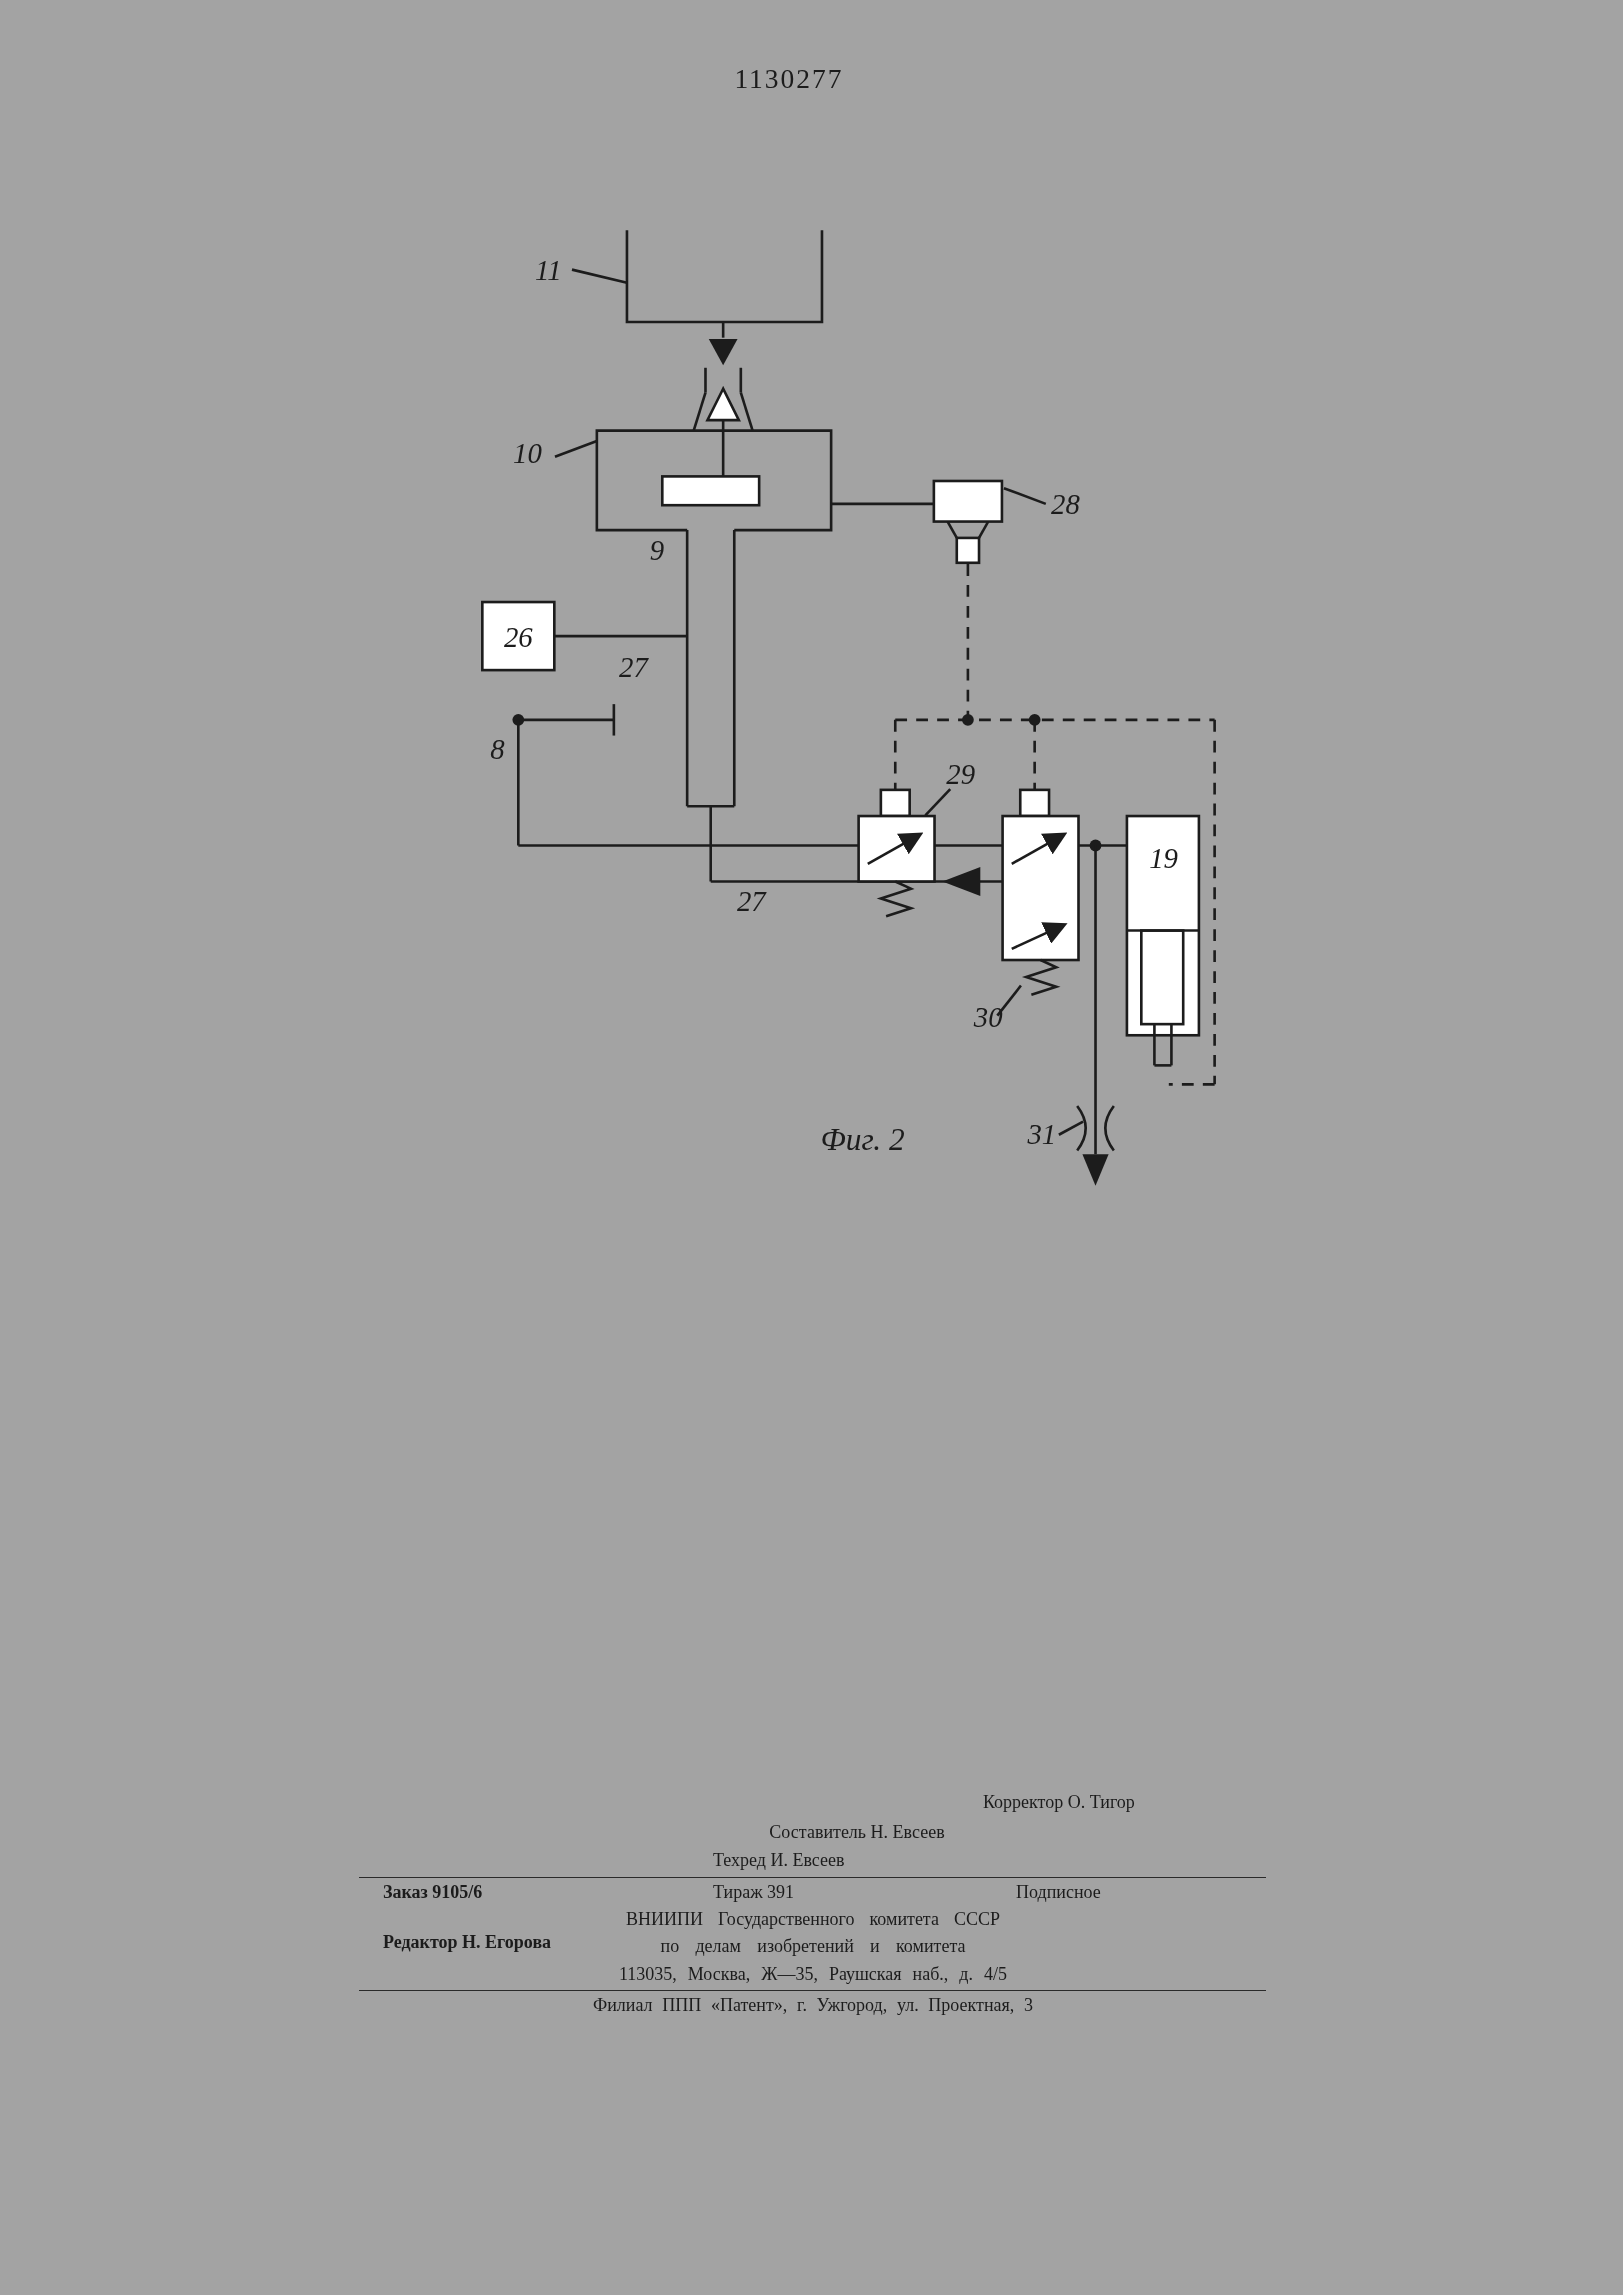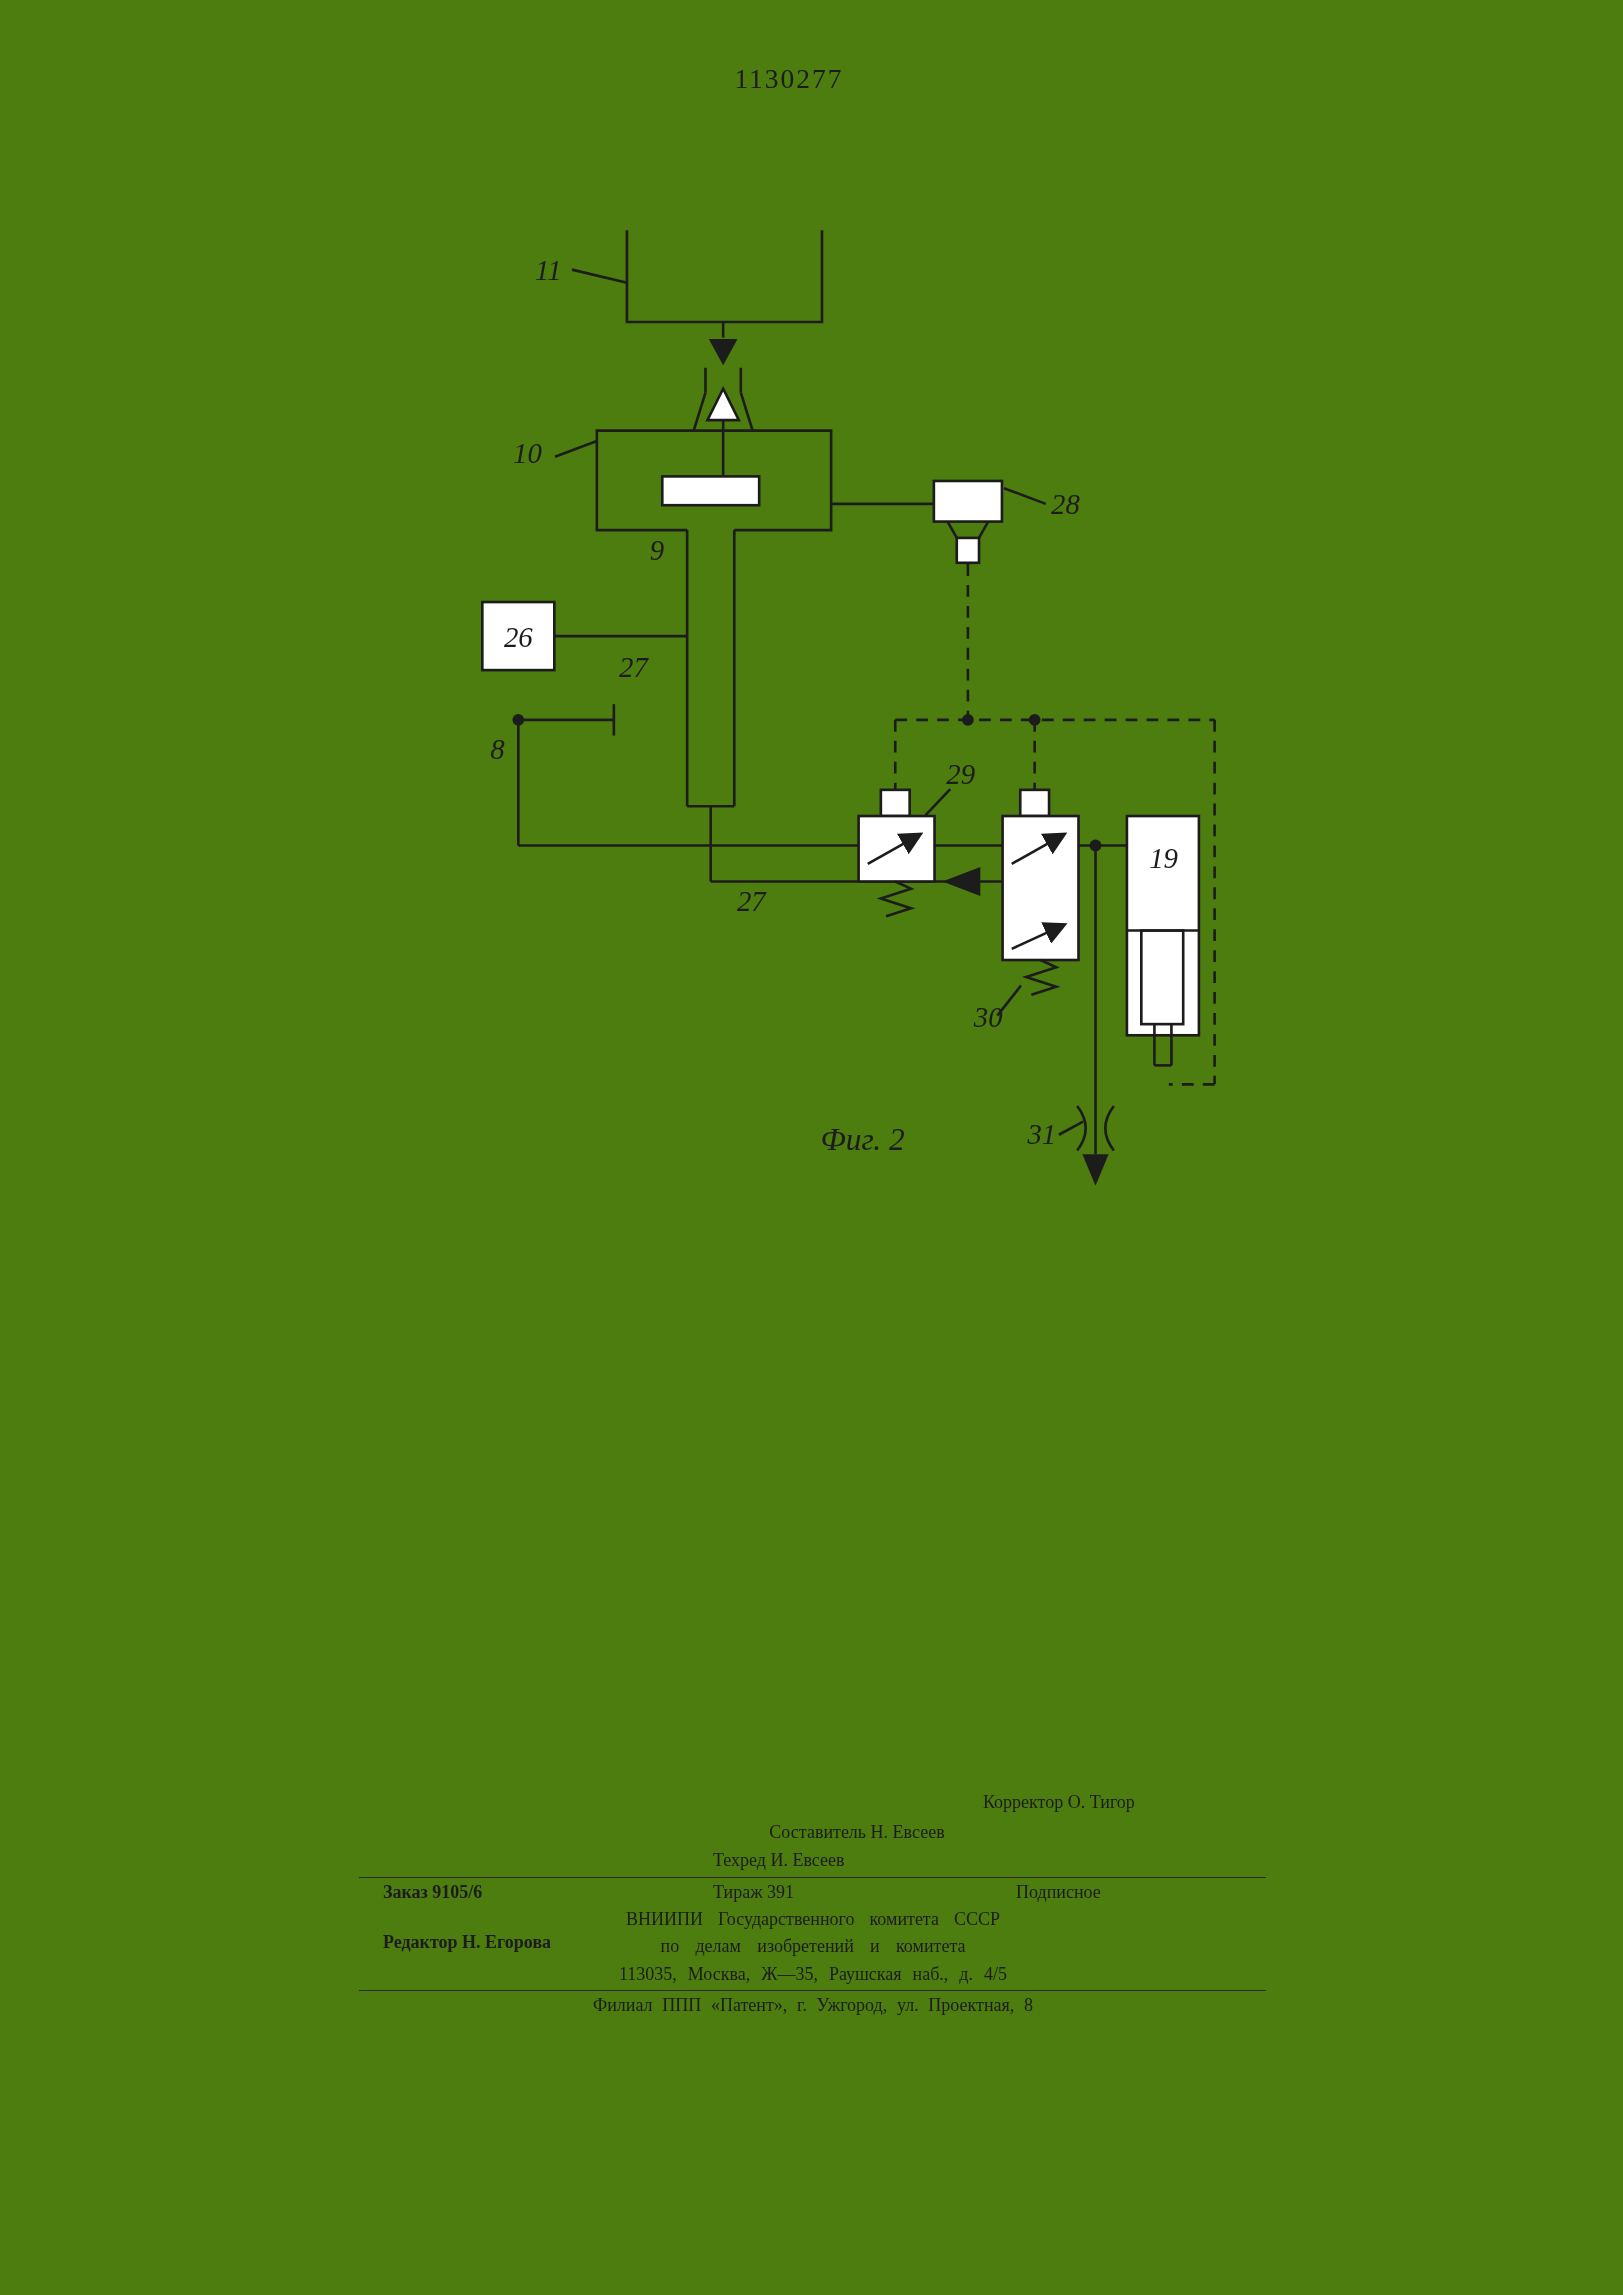--- a/index.html
+++ b/index.html
@@ -1,19 +1,19 @@
 <!DOCTYPE html>
 <html style="font-size:10.5px"><head>
 <meta charset="utf-8">
 <style>
   html,body{margin:0;padding:0;background:#ffffff;}
   .page{
     position:relative;
     width:1623px;height:2295px;
-    background:#4d7c0f;
+    background:#a3a3a3;
     overflow:hidden;
     font-family:"Liberation Serif", serif;
     color:#1c1c1c;
   }
   .patent-number{
     position:absolute;
     font-size:27.5px;
     letter-spacing:2px;
     white-space:nowrap;
   }
@@ -181,17 +181,17 @@
     <div class="f" style="left:383px;top:1882px;font-weight:bold;">Заказ 9105/6</div>
     <div class="f" style="left:713px;top:1882px;">Тираж 391</div>
     <div class="f" style="left:1016px;top:1882px;">Подписное</div>
 
     <div class="f center" style="left:813px;top:1909px;word-spacing:10.5px;">ВНИИПИ Государственного комитета СССР</div>
     <div class="f center" style="left:813px;top:1936px;word-spacing:11.8px;">по делам изобретений и комитета</div>
     <div class="f center" style="left:813px;top:1964px;word-spacing:6.5px;">113035, Москва, Ж—35, Раушская наб., д. 4/5</div>
 
     <div class="rule" style="left:359px;top:1990px;width:907px;"></div>
 
-    <div class="f center" style="left:813px;top:1995px;word-spacing:5.2px;">Филиал ППП «Патент», г. Ужгород, ул. Проектная, 8</div>
+    <div class="f center" style="left:813px;top:1995px;word-spacing:5.2px;">Филиал ППП «Патент», г. Ужгород, ул. Проектная, 3</div>
   </div>
 
 </div>
 
 
 </body></html>

